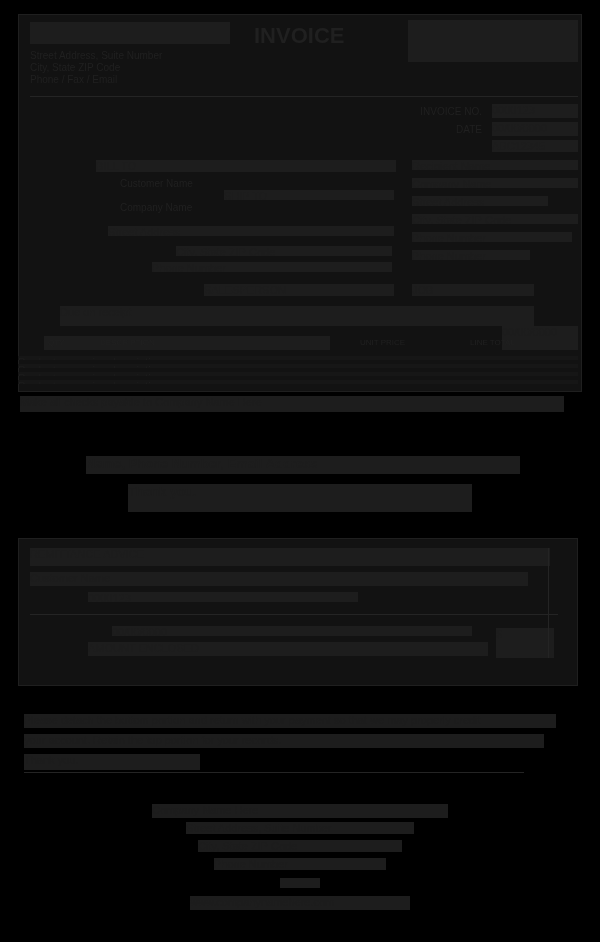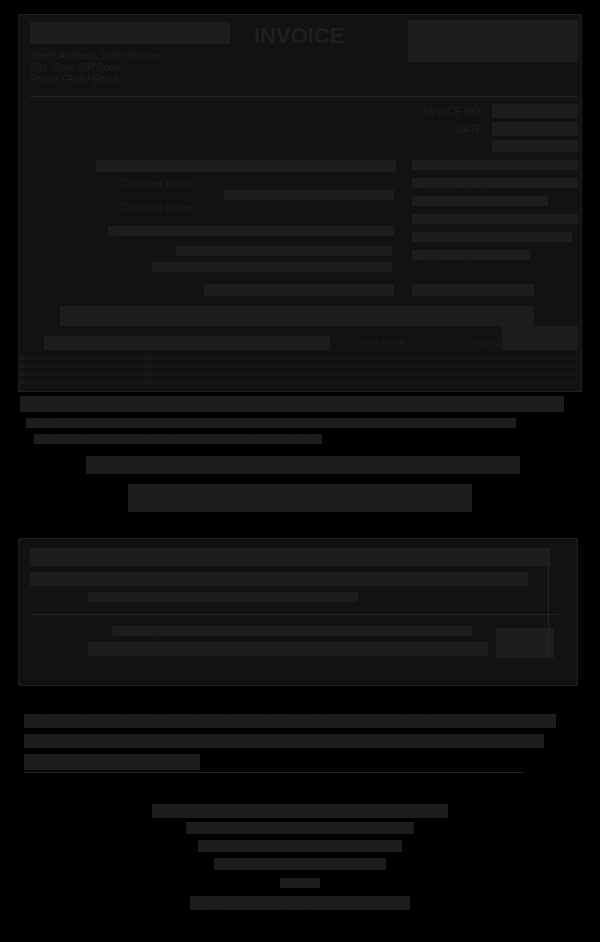--- a/index.html
+++ b/index.html
@@ -110,22 +110,20 @@
   <div class="txt tiny" style="left:100px; top:338px; width:140px;">DESCRIPTION</div>
   <div class="txt tiny" style="left:360px; top:338px; width:80px;">UNIT PRICE</div>
   <div class="txt tiny" style="left:470px; top:338px; width:80px;">LINE TOTAL</div>
 
   <div class="block" style="left:18px; top:356px; width:560px; height:4px; background:#161616;">Product or service description</div>
   <div class="block" style="left:18px; top:364px; width:560px; height:4px; background:#161616;">Product or service description</div>
   <div class="block" style="left:18px; top:372px; width:560px; height:4px; background:#161616;">Product or service description</div>
   <div class="block" style="left:18px; top:380px; width:560px; height:4px; background:#161616;">Product or service description</div>
 
   <div class="block" style="left:20px; top:396px; width:544px; height:16px;">Make all checks payable to Company Name Here</div>
-  <div class="block" style="left:26px; top:418px; width:490px; height:10px;">Payment is due within 30 days.</div>
-  <div class="block" style="left:34px; top:434px; width:288px; height:10px;">If you have any questions concerning this invoice, contact</div>
   <div class="block med" style="left:86px; top:456px; width:434px; height:18px;">Name, Phone Number, Email Address</div>
   <div class="block med" style="left:128px; top:484px; width:344px; height:28px;">Thank you.</div>
 
   <div class="panel" style="left:18px; top:538px; width:560px; height:148px;"></div>
 
   <div class="block" style="left:30px; top:548px; width:520px; height:18px;">REMITTANCE ADVICE</div>
   <div class="block" style="left:30px; top:572px; width:498px; height:14px;">Customer Name</div>
   <div class="block" style="left:88px; top:592px; width:270px; height:10px;">0000123</div>
   <div class="hline" style="left:30px; top:614px; width:528px;"></div>
   <div class="block" style="left:112px; top:626px; width:360px; height:10px;">00/00/0000</div>

